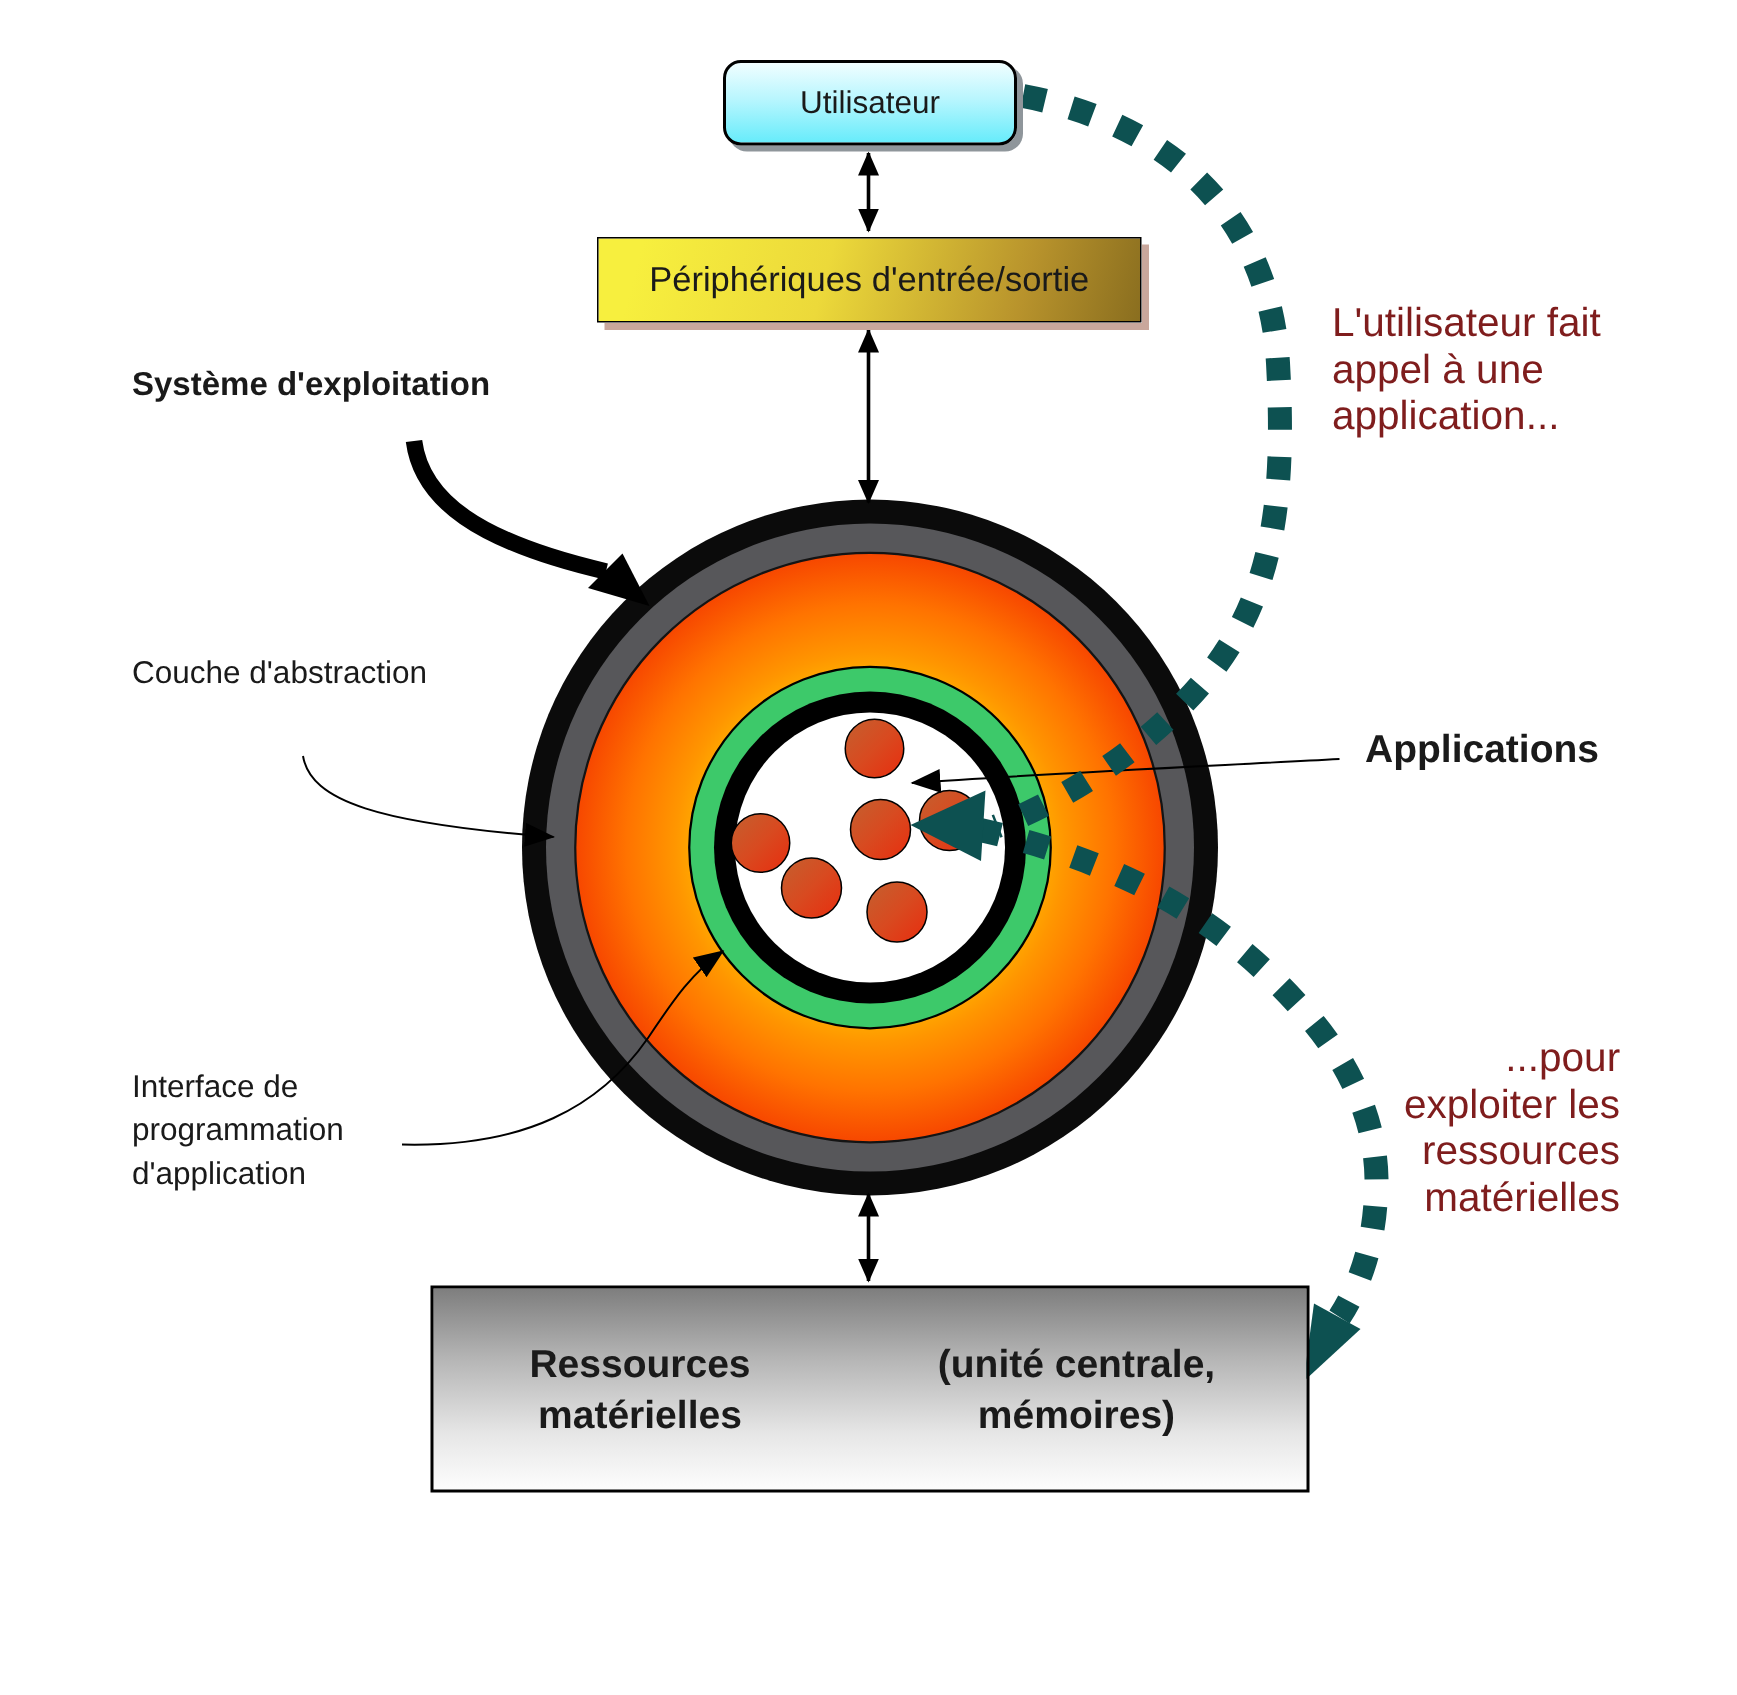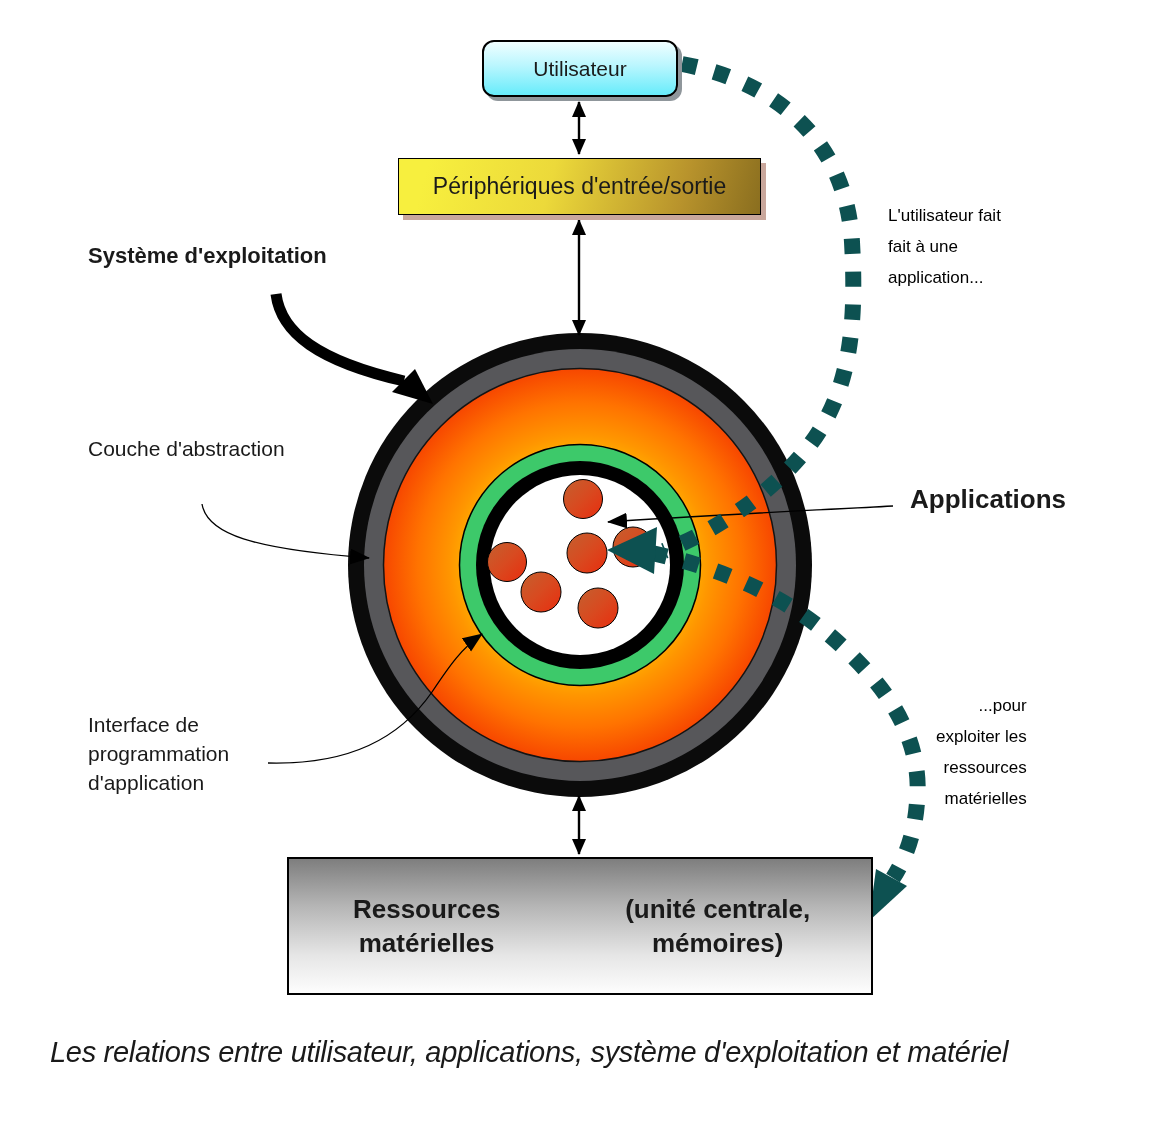--- a/index.html
+++ b/index.html
@@ -23,21 +23,21 @@
   .res-box{
     left:287px;top:857px;width:586px;height:138px;
     background:linear-gradient(180deg,#7e7e7e 0%,#b5b5b5 35%,#e6e6e6 72%,#fdfdfd 100%);
     font-size:26px;font-weight:bold;line-height:34px;
   }
   .os-title{position:absolute;left:88px;top:243px;font-size:22px;font-weight:bold;white-space:nowrap;}
   .side-label{position:absolute;font-size:21px;line-height:29px;}
   .hal-label{left:88px;top:434px;}
   .api-label{left:88px;top:710px;}
   .apps-label{position:absolute;left:895px;top:484px;font-size:26px;font-weight:bold;white-space:nowrap;margin-left:15px;}
-  .teal-note{position:absolute;font-size:17px;line-height:31px;color:#000000;}
+  .teal-note{position:absolute;font-size:27px;line-height:31px;color:#7f1d1d;}
   .note-top{left:888px;top:200px;}
   .note-bottom{left:936px;top:690px;text-align:right;}
   .caption{
     position:absolute;left:50px;top:1036px;width:1090px;font-size:29px;font-style:italic;
     white-space:nowrap;letter-spacing:-0.3px;
   }
 </style>
 </head>
 <body>
 
@@ -129,26 +129,25 @@
   <div class="side-label api-label">
     <div>Interface de</div>
     <div>programmation</div>
     <div>d'application</div>
   </div>
 
   <div class="apps-label">Applications</div>
 
   <div class="teal-note note-top">
     <div>L'utilisateur fait</div>
-    <div>fait à une</div>
+    <div>appel à une</div>
     <div>application...</div>
   </div>
 
   <div class="teal-note note-bottom">
     <div>...pour</div>
     <div>exploiter les</div>
     <div>ressources</div>
     <div>matérielles</div>
   </div>
 
-  <div class="caption">Les relations entre utilisateur, applications, système d'exploitation et matériel</div>
 
 </div>
 
 </body></html>

